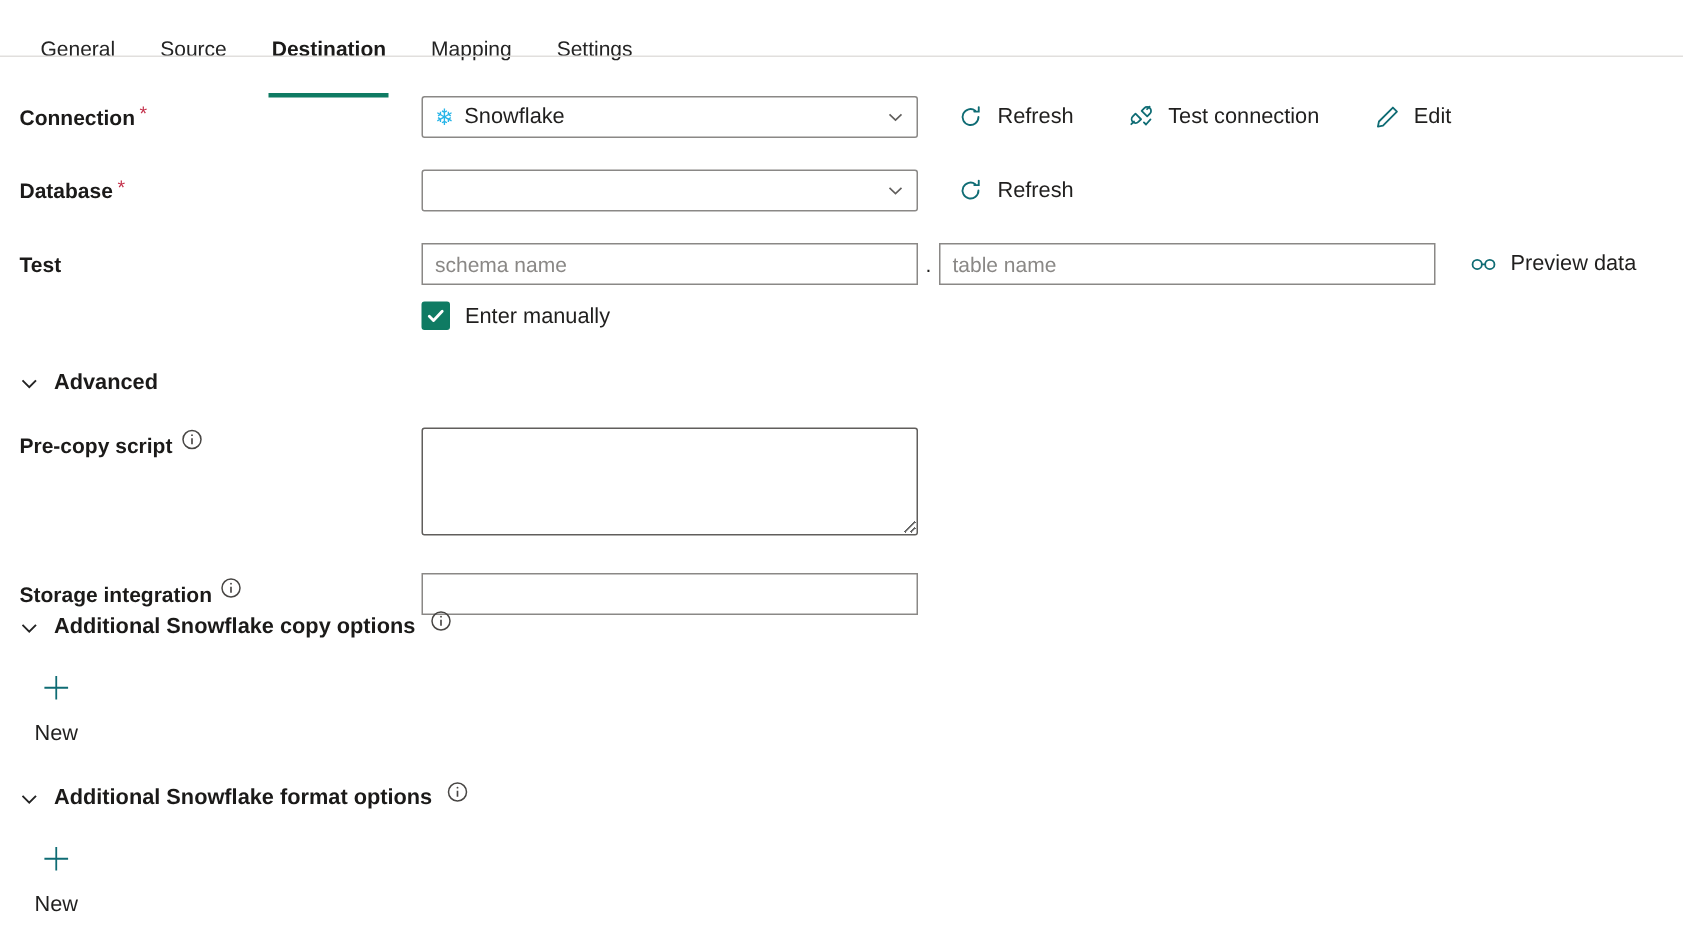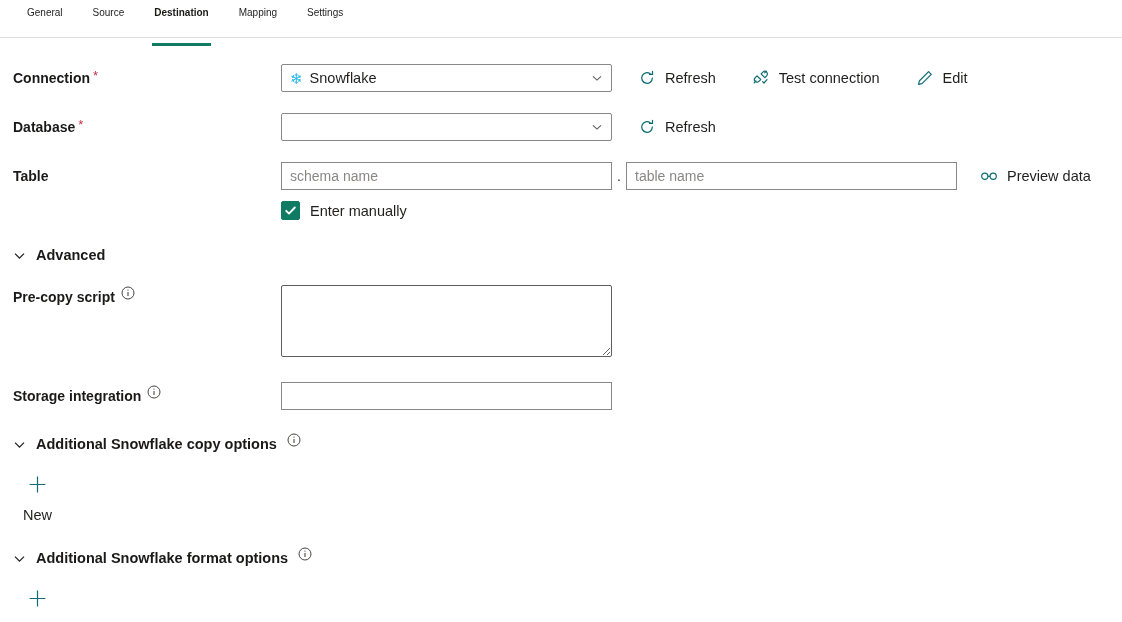--- a/index.html
+++ b/index.html
@@ -29,25 +29,26 @@
   .tabbar::after {
     content: "";
     position: absolute;
     left: 0; right: 0; bottom: 0;
     height: 1px;
     background: #e1dfdd;
   }
   .tab {
     position: relative;
     padding: 2px 15px 22px 15px;
-    font-size: 10px;
+    font-size: 14px;
     color: #242424;
     line-height: 22px;
     white-space: nowrap;
     cursor: pointer;
+    margin-top: 19px;
   }
   .tab.active {
     font-weight: bold;
     color: #1b1a19;
   }
   .tab.active::after {
     content: "";
     position: absolute;
     left: 13px; right: 13px;
     bottom: 0;
@@ -361,21 +362,21 @@
             <path d="M14.5 2.4 L14.5 5.4 L11.5 5.4"></path>
           </svg>
         </span>
         <span>Refresh</span>
       </div>
     </div>
   </div>
 
   <div class="row" style="margin-top:21px;">
     <div class="label">
-      <span>Table</span>
+      <span>Test</span>
     </div>
     <input class="field schema-input" type="text" placeholder="schema name" style="">
     <span class="dot">.</span>
     <input class="field table-input" type="text" placeholder="table name" style="">
     <div class="cmds" style="margin-left:13px;">
       <div class="cmd">
         <span class="ico">
           <svg viewBox="0 0 18 18" fill="none" stroke="currentColor" stroke-width="1.2">
             <circle cx="4.8" cy="9.3" r="3.1"></circle>
             <circle cx="13.2" cy="9.3" r="3.1"></circle>
@@ -426,21 +427,21 @@
         <svg viewBox="0 0 14 14" fill="none" stroke="currentColor" stroke-width="1">
           <circle cx="7" cy="7" r="6"></circle>
           <path d="M7 6.1 L7 10.1" stroke-width="1.1"></path>
           <circle cx="7" cy="4.1" r="0.62" fill="currentColor" stroke="none"></circle>
         </svg>
       </span>
     </div>
     <input class="field" style="width: 331px;" type="text" placeholder="">
   </div>
 
-  <div class="section" style="margin-top:26px;">
+  <div class="section" style="">
     <span class="secchev">
       <svg viewBox="0 0 13 13" fill="none" stroke="currentColor" stroke-width="1.3">
           <path d="M2 4.6 L6.5 9.1 L11 4.6"></path>
         </svg>
     </span>
     <span>Additional Snowflake copy options</span>
     <span class="info" style="margin-left:0;">
       <svg viewBox="0 0 14 14" fill="none" stroke="currentColor" stroke-width="1">
         <circle cx="7" cy="7" r="6"></circle>
         <path d="M7 6.1 L7 10.1" stroke-width="1.1"></path>

